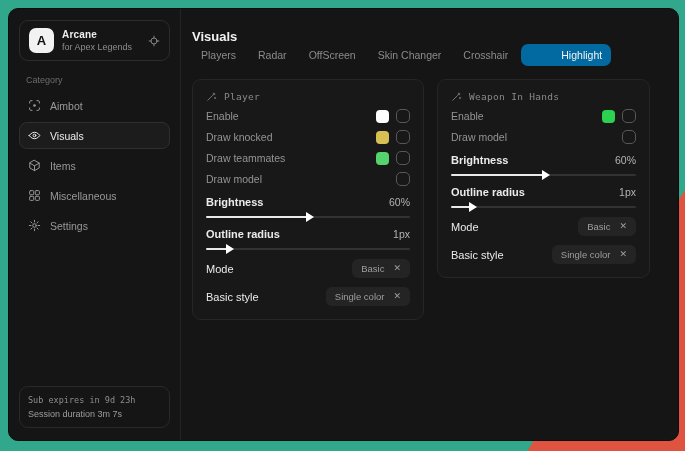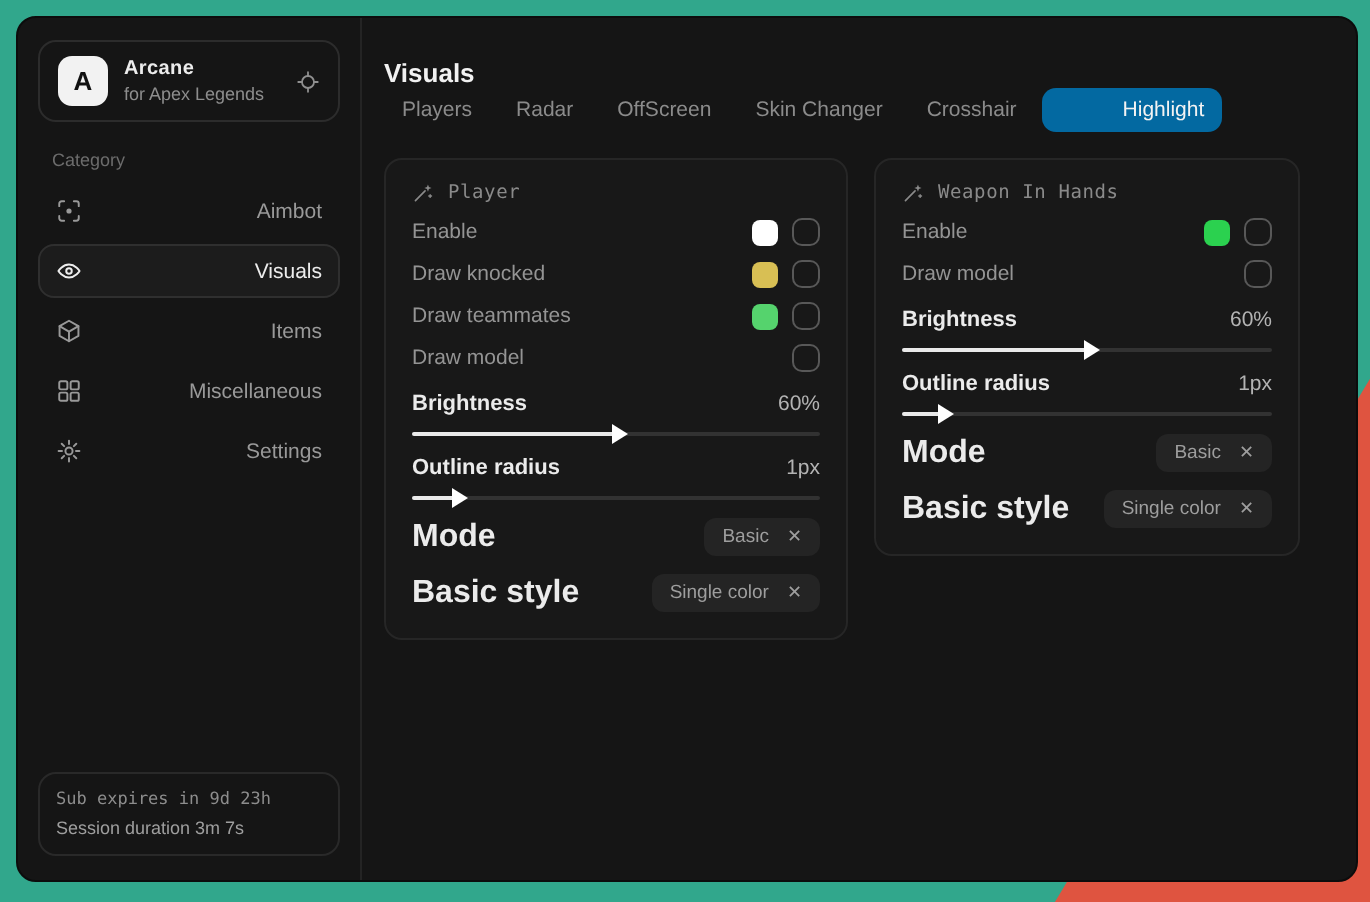--- a/index.html
+++ b/index.html
@@ -21,21 +21,21 @@
     padding:11px 10px 12px; display:flex; flex-direction:column; }
   .app-card { display:flex; align-items:center; gap:8px;
     border:1px solid #2c2c2c; border-radius:9px; padding:7px 9px; }
   .logo { width:25px; height:25px; border-radius:7px; background:#f2f2f2; color:#111;
     font-weight:bold; font-size:13px; display:flex; align-items:center; justify-content:center; }
   .app-name { font-size:10px; font-weight:700; color:#ececec; letter-spacing:.2px; }
   .app-sub  { font-size:9px; color:#8d8d8d; margin-top:2px; }
   .target-btn { margin-left:auto; color:#8f8f8f; width:12px; height:12px; display:flex; }
   .category { font-size:9px; color:#6c6c6c; margin:14px 7px 7px; }
   .nav-item { display:flex; align-items:center; gap:9px; padding:6px 8px;
-    border-radius:8px; border:1px solid transparent; color:#999; font-size:10.5px; margin-bottom:3px;justify-content:space-between; }
+    border-radius:8px; border:1px solid transparent; color:#999; font-size:10.5px; margin-bottom:3px; }
   .nav-item.active { background:#1c1c1c; border-color:#2f2f2f; color:#ededed; }
   .nav-icon { width:13px; height:13px; display:flex; flex:none; }
   svg { display:block; width:100%; height:100%; }
   .sidebar-footer { margin-top:auto; border:1px solid #292929; border-radius:9px;
     padding:8px 8px; display:flex; flex-direction:column; gap:4px; }
   .footer-line1 { font-family:"DejaVu Sans Mono", monospace; font-size:8.5px; color:#8d8d8d; }
   .footer-line2 { font-size:9px; color:#9e9e9e; }
   
   .main { flex:1; padding:14px 11px 0 11px; display:flex; flex-direction:column; }
   .main-title { font-size:13px; font-weight:700; color:#f1f1f1; margin:6px 0 0; }
@@ -56,21 +56,21 @@
   .checkbox { width:14px; height:14px; border:1.5px solid #585858; border-radius:5px; }
   .sgroup { margin-top:10px; }
   .srow { display:flex; justify-content:space-between; align-items:center; }
   .slabel { font-size:11px; font-weight:600; color:#ebebeb; }
   .svalue { font-size:10.5px; color:#b3b3b3; }
   .track { position:relative; height:2px; background:#323232; border-radius:2px; margin-top:8px; margin-bottom:2px; }
   .fill { position:absolute; left:0; top:0; height:2px; background:#e9e9e9; border-radius:2px; }
   .thumb { position:absolute; top:-4px; width:0; height:0; margin-left:-2px;
     border-top:5px solid transparent; border-bottom:5px solid transparent; border-left:8px solid #ffffff; }
   .crow { display:flex; justify-content:space-between; align-items:center; margin-top:9px; }
-  .clabel { font-size:16px; font-weight:700; color:#ebebeb;text-align:right; }
+  .clabel { font-size:11px; font-weight:400; color:#ebebeb;text-align:right; }
   .chip { display:flex; align-items:center; gap:9px; background:#242424;
     border-radius:6px; padding:4px 9px; font-size:9.5px; color:#9e9e9e; }
   .chip-x { font-size:9px; color:#9e9e9e; line-height:1; }
 </style>
 </head>
 <body>
 
 <div class="backdrop" style="background: rgb(49, 167, 140);">
   <div class="backdrop-red" style="background: rgb(223, 84, 64);"></div>
 </div>

